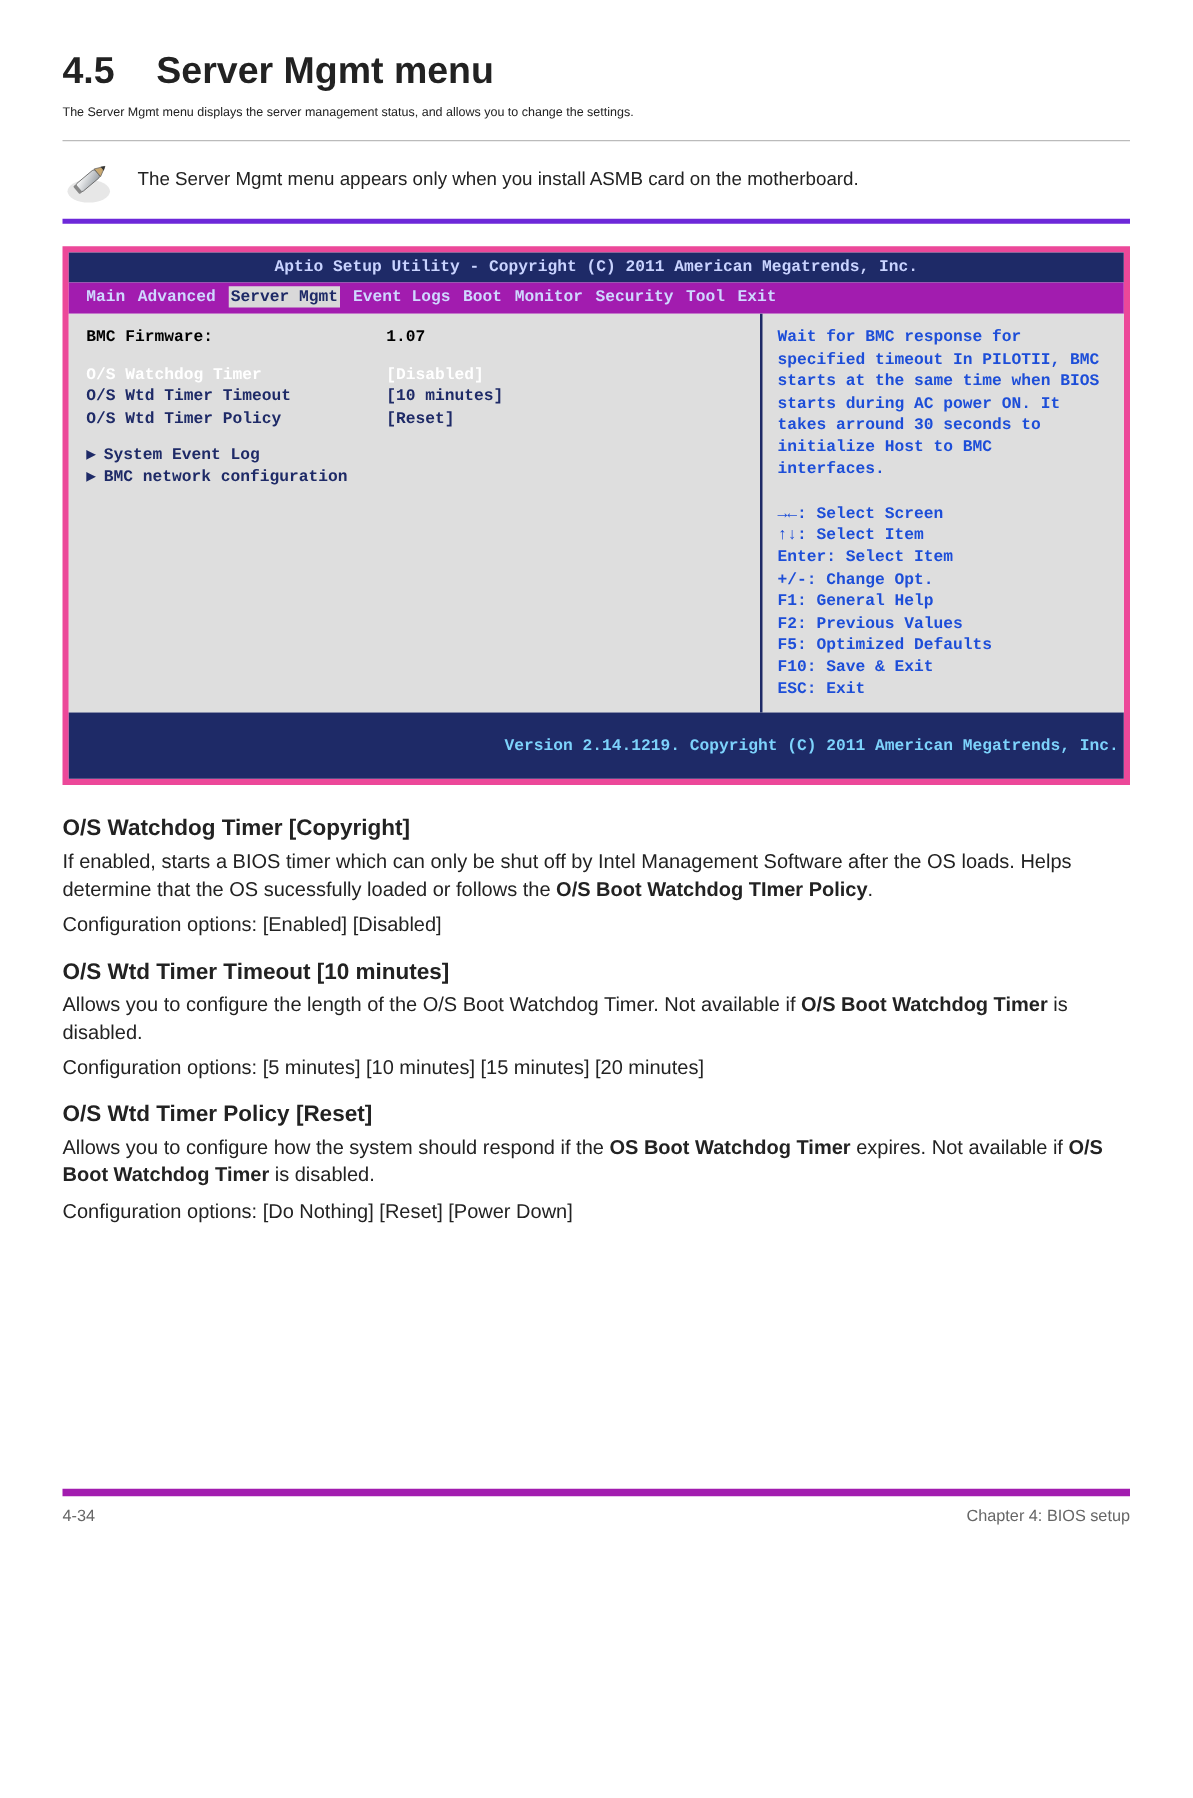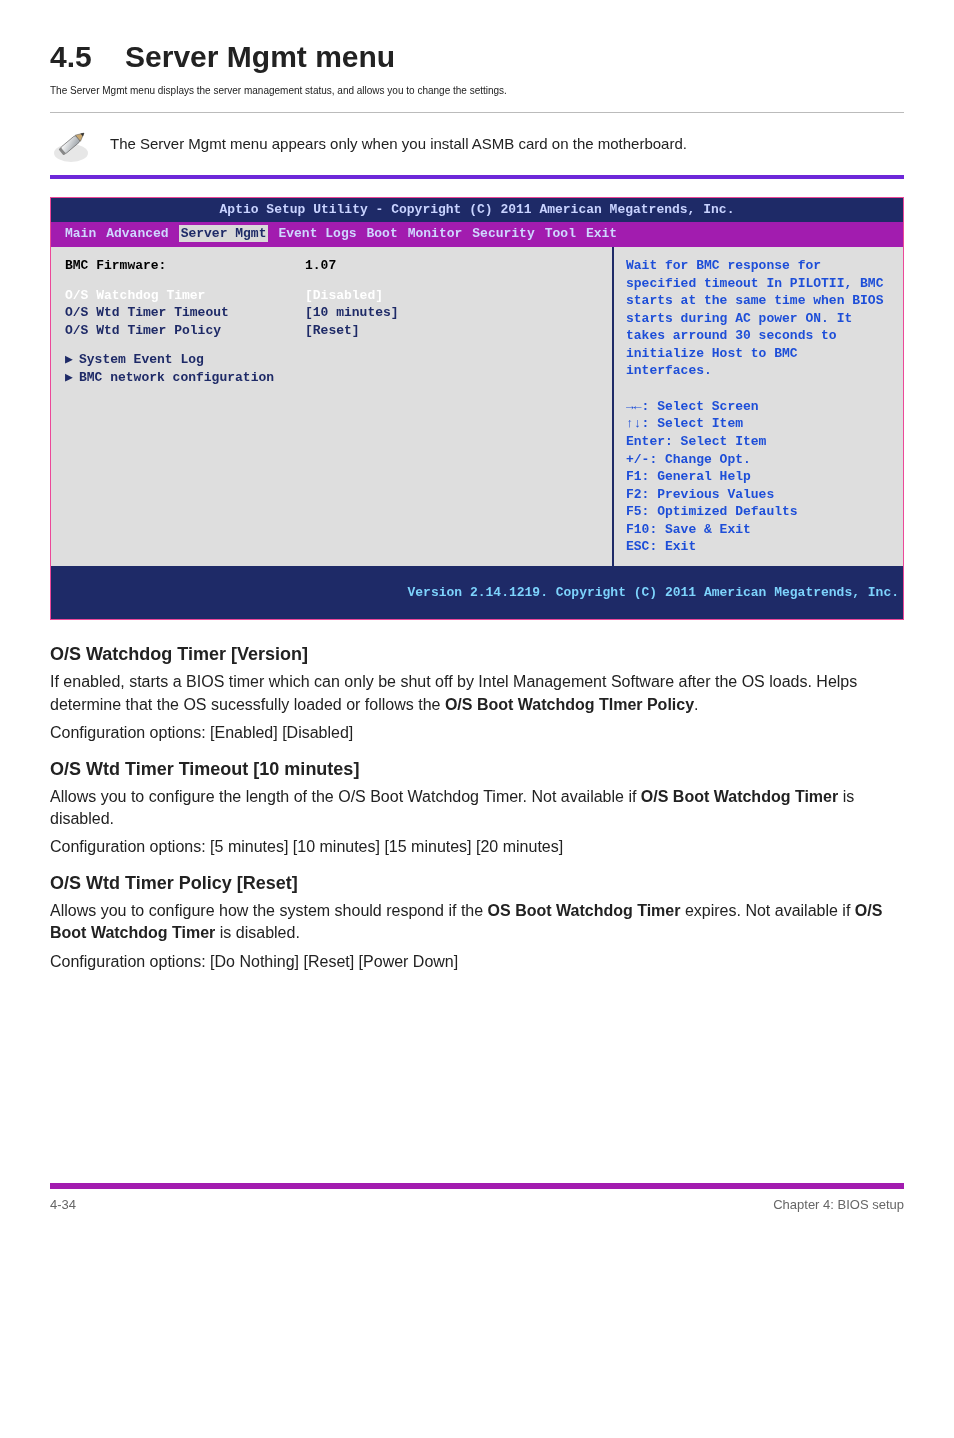--- a/index.html
+++ b/index.html
@@ -35,21 +35,21 @@
     line-height: 1.35;
   }
   .pencil-svg { flex-shrink:0; }
 
   
   .bios {
     font-family: "Courier New", Courier, monospace;
     font-size: 13px;
     font-weight: bold;
     color: #fff;
-    border: 1px solid #ec4899;
+    border: 5px solid #ec4899;
     margin-bottom: 24px;
     line-height: 1.35;
   }
   .bios-header {
     background: #1e2a67;
     text-align: center;
     padding: 3px 4px;
     color: #c9d3ff;
   }
   .bios-tabs {
@@ -215,21 +215,21 @@
         <div>F2: Previous Values</div>
         <div>F5: Optimized Defaults</div>
         <div>F10: Save &amp; Exit</div>
         <div>ESC: Exit</div>
       </div>
     </div>
   </div>
   <div class="bios-footer">Version 2.14.1219. Copyright (C) 2011 American Megatrends, Inc.</div>
 </div>
 
-<h2 class="sec">O/S Watchdog Timer [Version]</h2>
+<h2 class="sec">O/S Watchdog Timer [Copyright]</h2>
 <p class="db">
   <span>If enabled, starts a BIOS timer which can only be shut off by Intel Management Software after the OS loads. Helps determine that the OS sucessfully loaded or follows the </span><span class="bold">O/S Boot Watchdog TImer Policy</span><span>.</span>
 </p>
 <p class="db">Configuration options: [Enabled] [Disabled]</p>
 
 <h2 class="sec">O/S Wtd Timer Timeout [10 minutes]</h2>
 <p class="db">
   <span>Allows you to configure the length of the O/S Boot Watchdog Timer. Not available if </span><span class="bold">O/S Boot Watchdog Timer</span><span> is disabled.</span>
 </p>
 <p class="db">Configuration options: [5 minutes] [10 minutes] [15 minutes] [20 minutes]</p>

